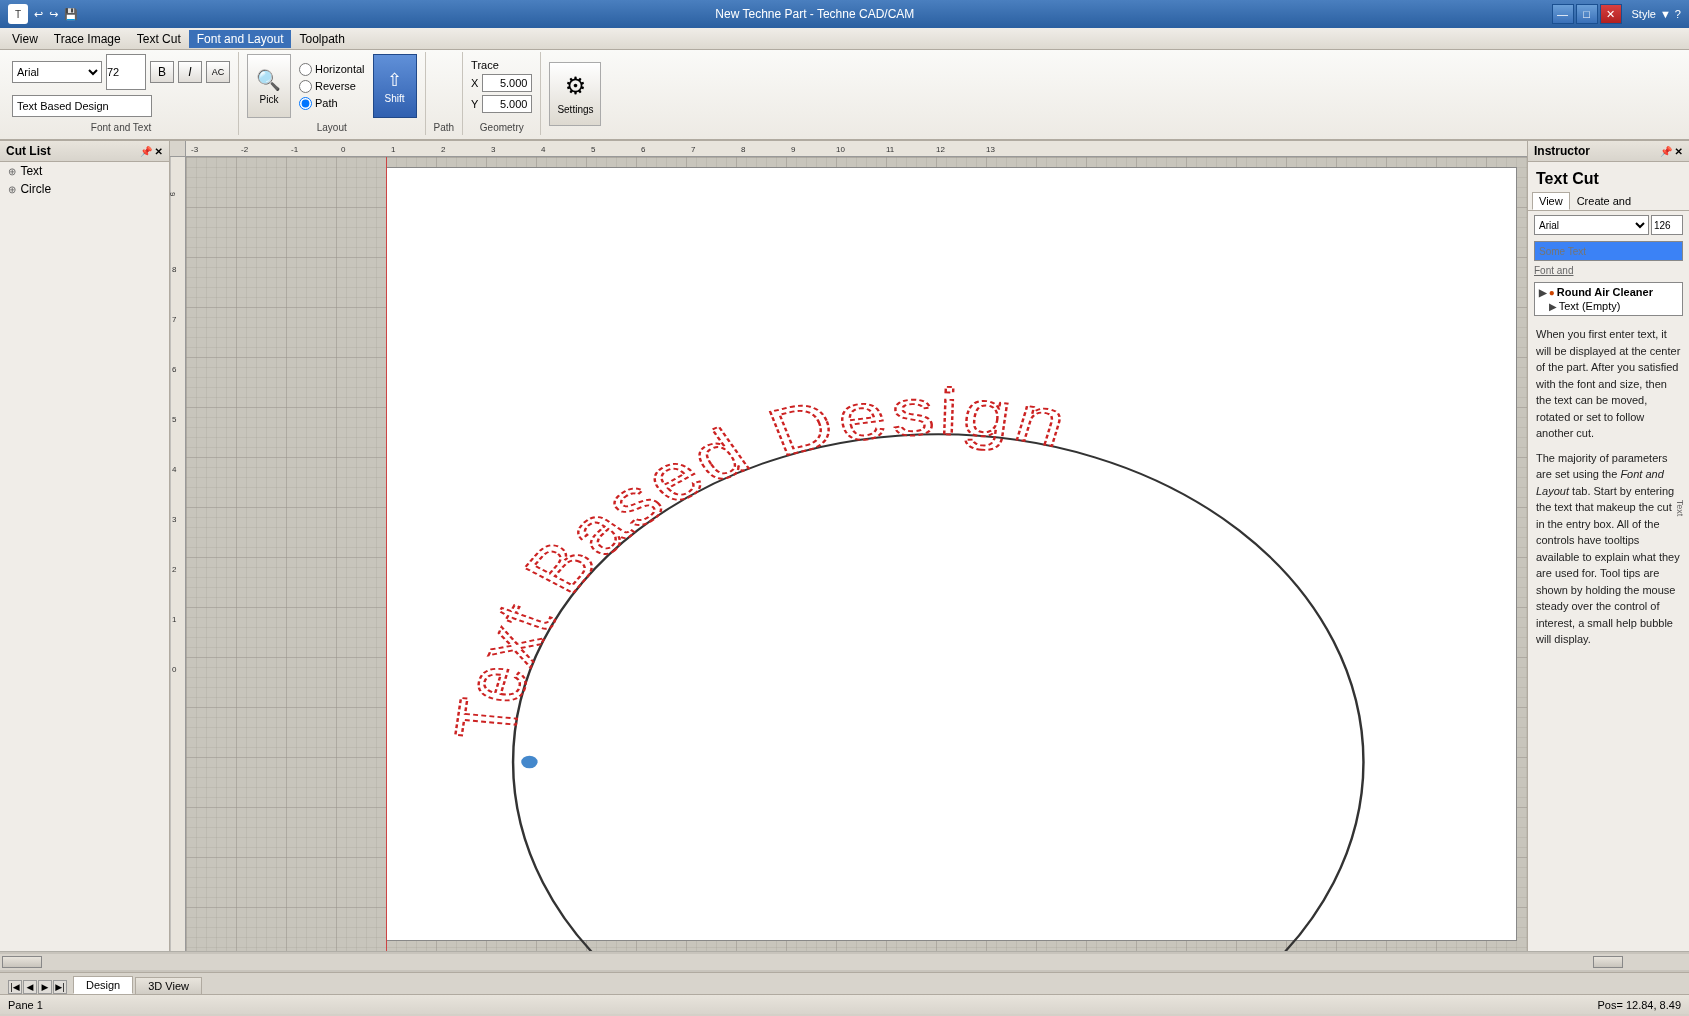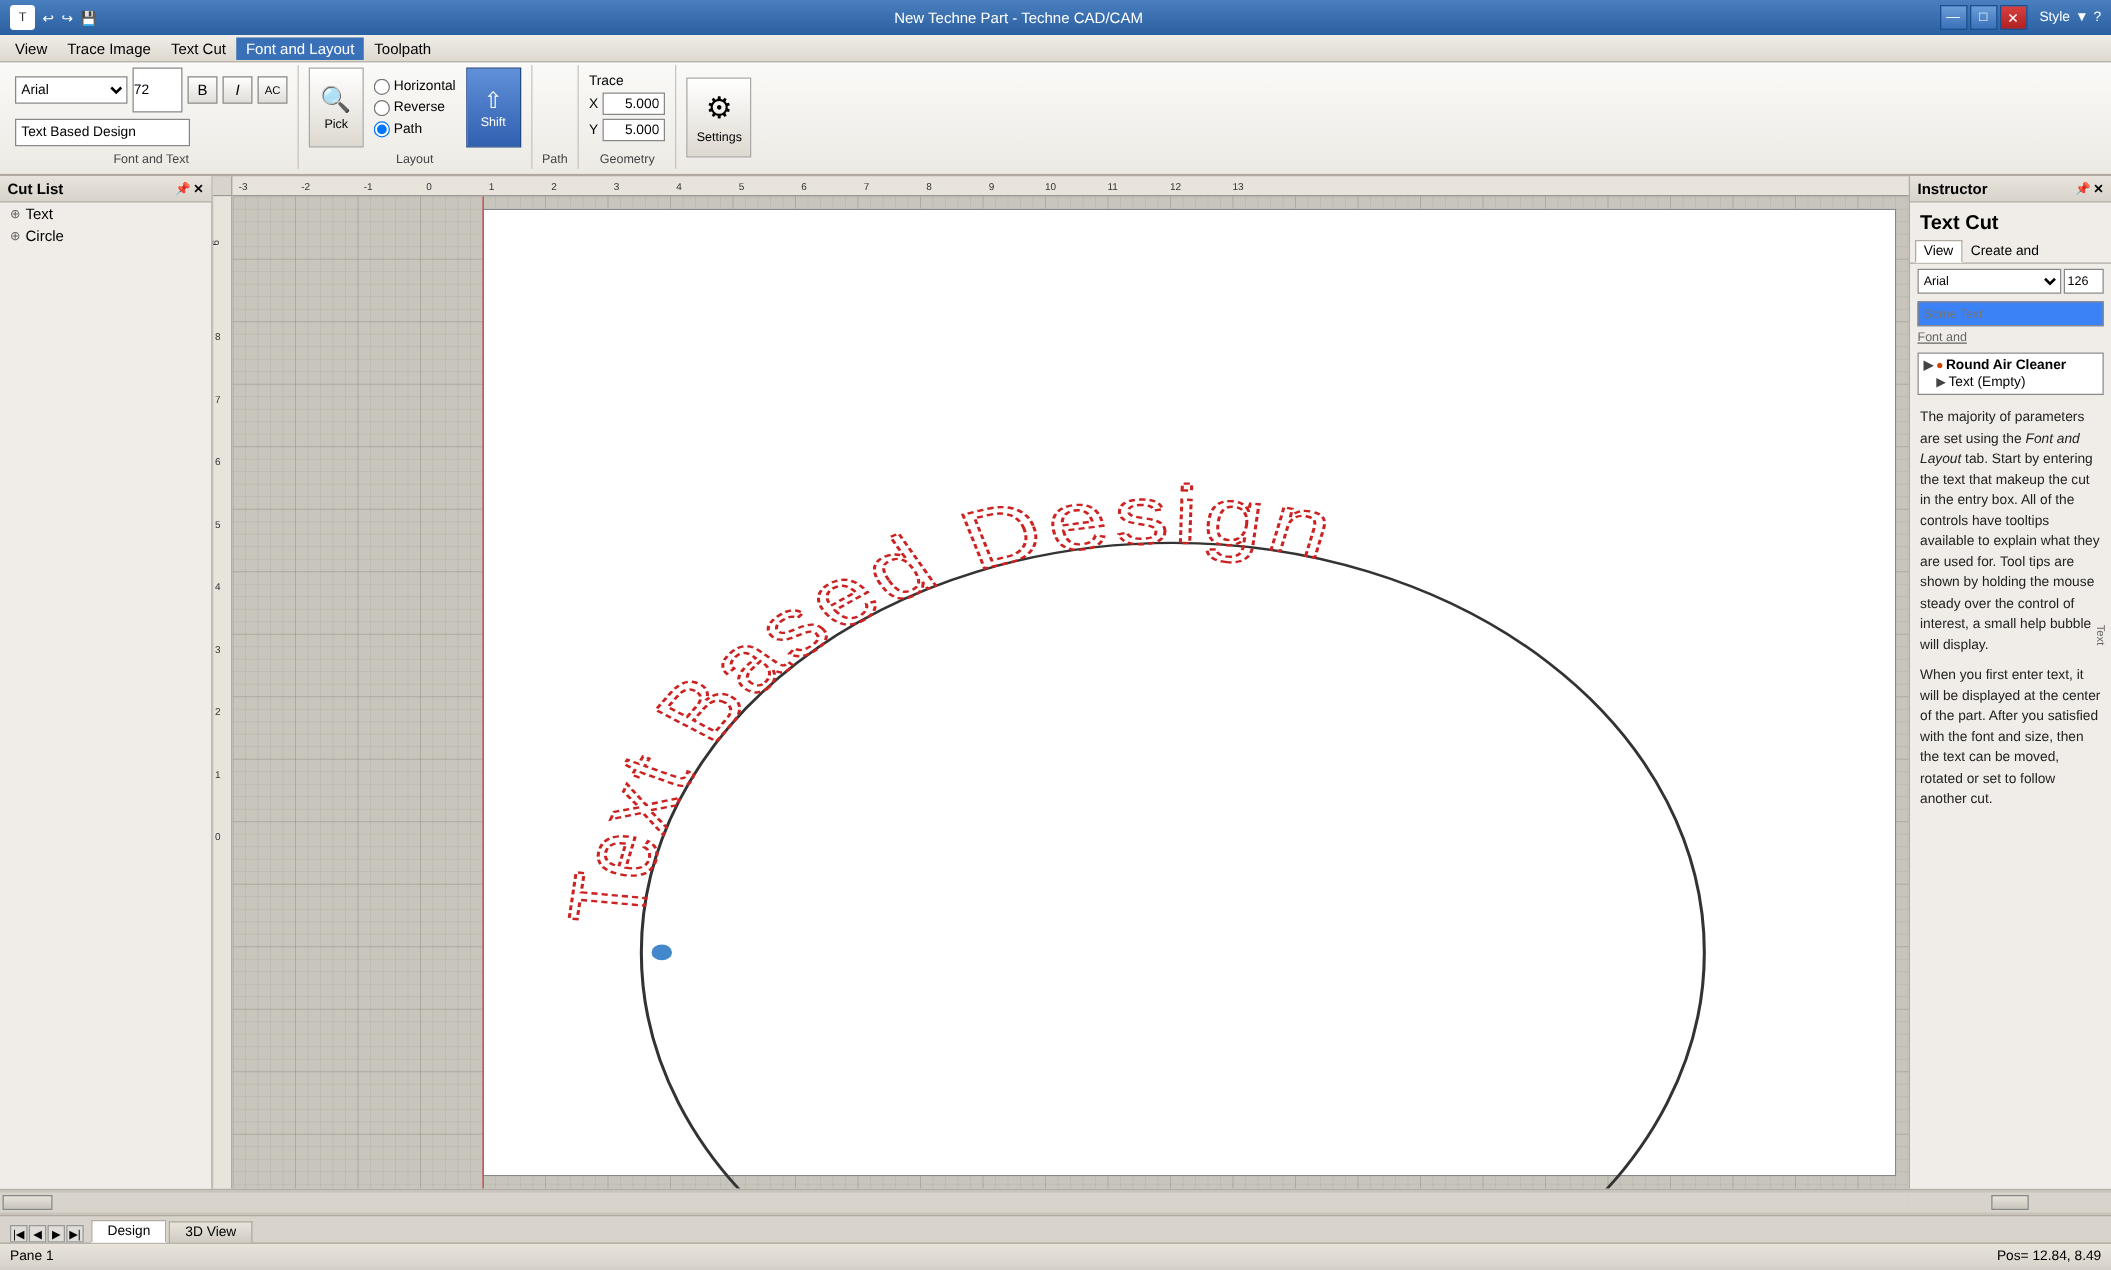--- a/index.html
+++ b/index.html
@@ -665,24 +665,24 @@
       </div>
       <div class="tree-item" style="padding-left:12px;">
         <span class="tree-icon">▶</span>
         <span>Text (Empty)</span>
       </div>
 
       <div style="position:absolute;right:0;top:50%;transform:translateY(-50%) rotate(90deg);font-size:9px;color:#666;white-space:nowrap;transform-origin:center center;">Text</div>
     </div>
 
     <div class="instructor-text-area">
+      <p>When you first enter text, it will be displayed at the center of the part.  After you satisfied with the font and size, then the text can be moved, rotated or set to follow another cut.</p>
       <p>
         The majority of parameters are set using the <span class="italic-text">Font and Layout</span> tab. Start by entering the text that makeup the cut in the entry box.  All of the controls have tooltips available to explain what they are used for.  Tool tips are shown by holding the mouse steady over the control of interest, a small help bubble will display.
       </p>
-      <p>When you first enter text, it will be displayed at the center of the part.  After you satisfied with the font and size, then the text can be moved, rotated or set to follow another cut.</p>
     </div>
   </div>
 </div>
 
 <div style="background:#c8c4bc;border-top:1px solid #a0a09898;">
   <div style="display:flex;align-items:center;height:20px;">
     <div style="width:calc(100% - 162px);height:16px;background:#d8d4cc;display:flex;align-items:center;padding:0 2px;">
       <div style="width:40px;height:12px;background:linear-gradient(to bottom,#e8e4dc,#c8c4bc);border:1px solid #888;"></div>
     </div>
     <div style="width:162px;height:16px;background:#d8d4cc;display:flex;align-items:center;justify-content:center;padding:0 2px;">

